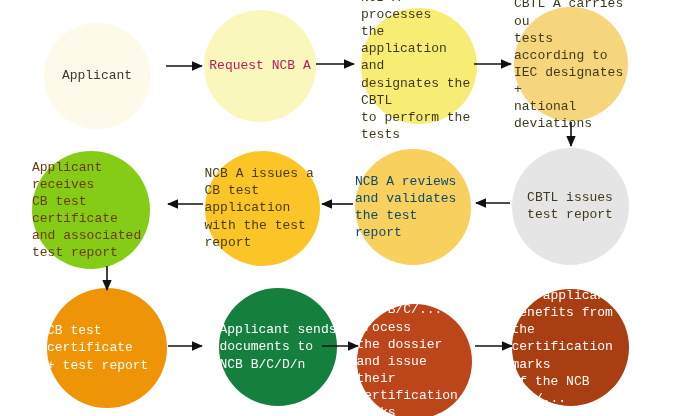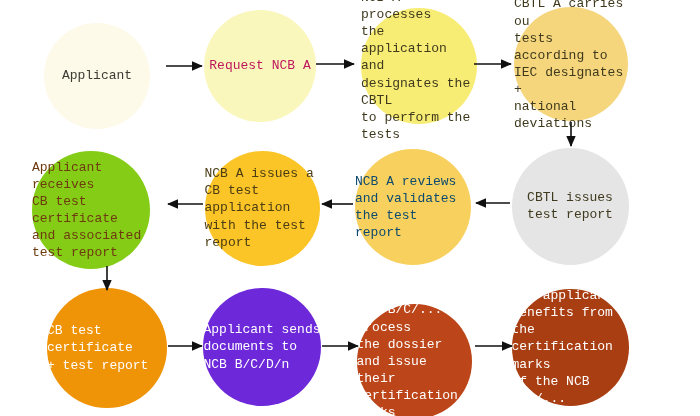--- a/index.html
+++ b/index.html
@@ -48,21 +48,21 @@
 the test report</div>
       <div class="node" style="left: 204.5px; top: 150.5px; width: 115px; height: 115px; background: rgb(251, 197, 39); color: rgb(74, 60, 20);">NCB A issues a
 CB test application
 with the test report</div>
       <div class="node" style="left: 32px; top: 151px; width: 118px; height: 118px; background: #84cc16; color: rgb(110, 58, 16);">Applicant receives
 CB test certificate
 and associated
 test report</div>
       <div class="node" style="left: 47px; top: 288px; width: 120px; height: 120px; background: rgb(239, 147, 7); color: rgb(255, 255, 255);">CB test certificate
 + test report</div>
-      <div class="node" style="left: 203px; top: 288px; width: 118px; height: 118px; background: #6d28d9; color: rgb(255, 255, 255);">Applicant sends
+      <div class="node" style="left: 219px; top: 288px; width: 118px; height: 118px; background: #15803d; color: rgb(255, 255, 255);">Applicant sends
 documents to
 NCB B/C/D/n</div>
       <div class="node" style="left: 356.5px; top: 304px; width: 115px; height: 115px; background: rgb(188, 69, 25); color: rgb(255, 255, 255);">NCB B/C/... process
 the dossier and issue
 their certification
 marks</div>
       <div class="node" style="left: 511.5px; top: 288.5px; width: 117px; height: 117px; background: rgb(168, 62, 18); color: rgb(255, 255, 255);">The applicant
 benefits from the
 certification marks
 of the NCB B/C/...</div>

